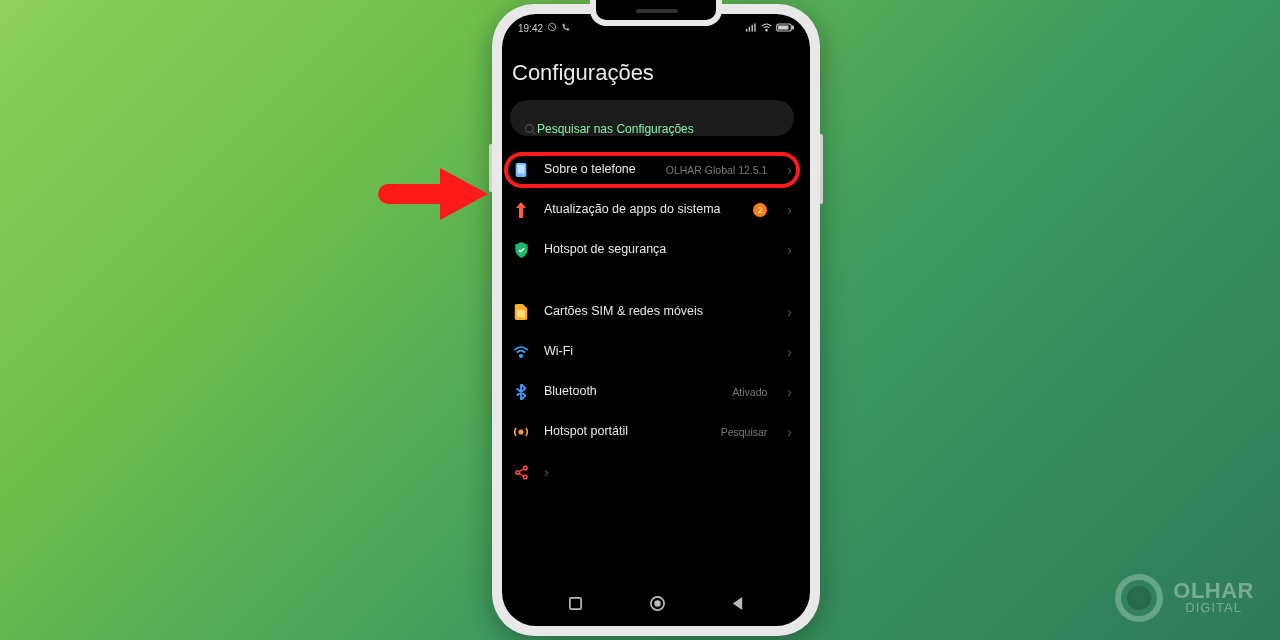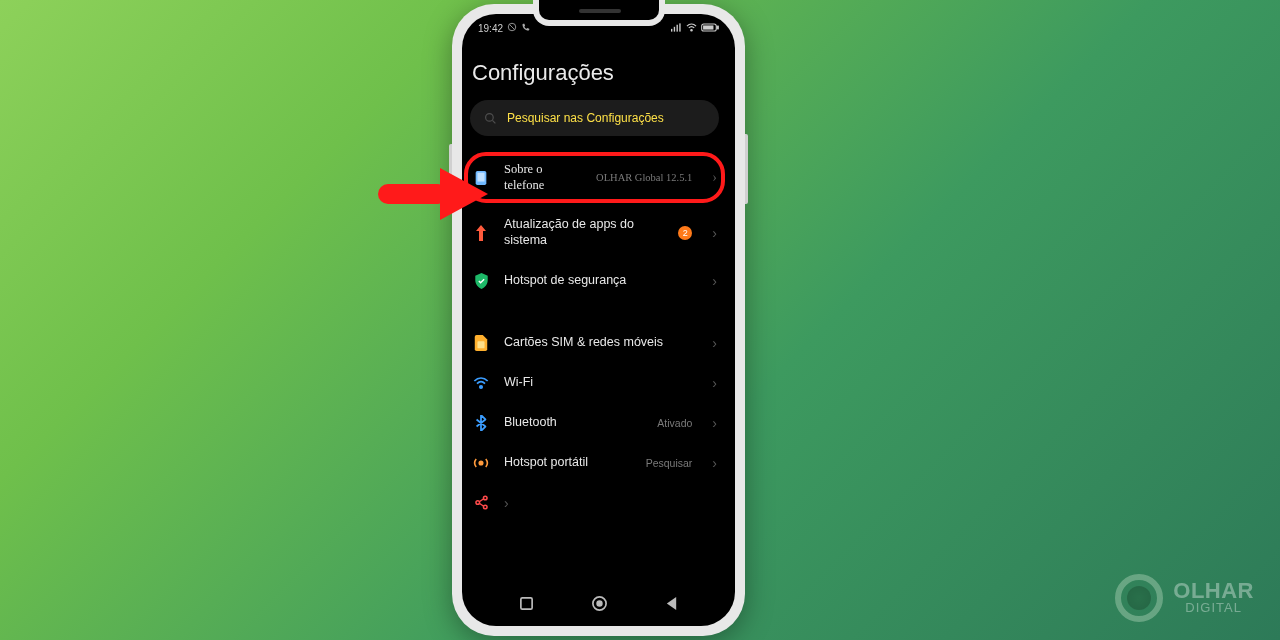--- a/index.html
+++ b/index.html
@@ -6,23 +6,23 @@
   body {
     width: 1280px;
     height: 640px;
     background: linear-gradient(135deg, #8dd15a 0%, #6fc04b 25%, #3d9a5f 60%, #2d7a58 100%);
     position: relative;
     font-family: -apple-system, Helvetica, Arial, sans-serif;
     overflow: hidden;
   }
   .phone {
     position: absolute;
-    left: 452px;
+    left: 492px;
     top: 4px;
-    width: 293px;
+    width: 328px;
     height: 632px;
     background: #e8e8e8;
     border-radius: 42px;
     padding: 10px;
     box-shadow: 0 6px 28px rgba(0,0,0,0.35);
   }
   .phone::before { 
     content: "";
     position: absolute;
     left: -3px;
@@ -79,25 +79,24 @@
     align-items:center;
   }
   .statusbar .left { display:flex; gap:4px; align-items:center;}
   .statusbar .right { display:flex; gap:4px; align-items:center;}
   .content { padding: 10px 16px 0 8px; }
   .title { font-size: 22px; color:#eaeaea; font-weight: 400; margin: 14px 0 14px 2px;}
   .search {
     background:#1c1c1c;
     border-radius: 22px;
     height: 36px;
-    display:flex; align-items:center;
+    display:flex; align-items:flex-end;
     padding: 0 14px;
-    color:#fde047;
+    color:#86efac;
     font-size: 12px;
-    gap:10px;
     margin-bottom: 14px;
   }
   .search svg { flex:0 0 auto; opacity:.55;}
   .row {
     display:flex; align-items:center;
     padding: 12px 2px;
     gap: 14px;
     position: relative;
   }
   .row .icon { width:18px; display:flex; justify-content:center;}
@@ -205,21 +204,21 @@
       <div class="title">Configurações</div>
 
       <div class="search">
         <svg width="13" height="13" viewBox="0 0 24 24" fill="none" stroke="#777" stroke-width="2.2">
             <circle cx="10" cy="10" r="7"></circle>
             <path d="M21 21l-5.5-5.5"></path>
           </svg>
         <span>Pesquisar nas Configurações</span>
       </div>
 
-      <div class="row" style="position:relative;font-family:Liberation Serif, serif;">
+      <div class="row" style="position:relative;">
         <div class="highlight"></div>
         <span class="icon">
           <svg width="14" height="16" viewBox="0 0 14 18">
               <rect x="1" y="1" width="12" height="16" rx="2" fill="#6fb8ff"></rect>
               <rect x="3" y="3" width="8" height="10" fill="#bfe0ff"></rect>
             </svg>
         </span>
         <span class="label">Sobre o telefone</span>
         <span class="meta">OLHAR Global 12.5.1</span>
         <span class="chev">›</span>

